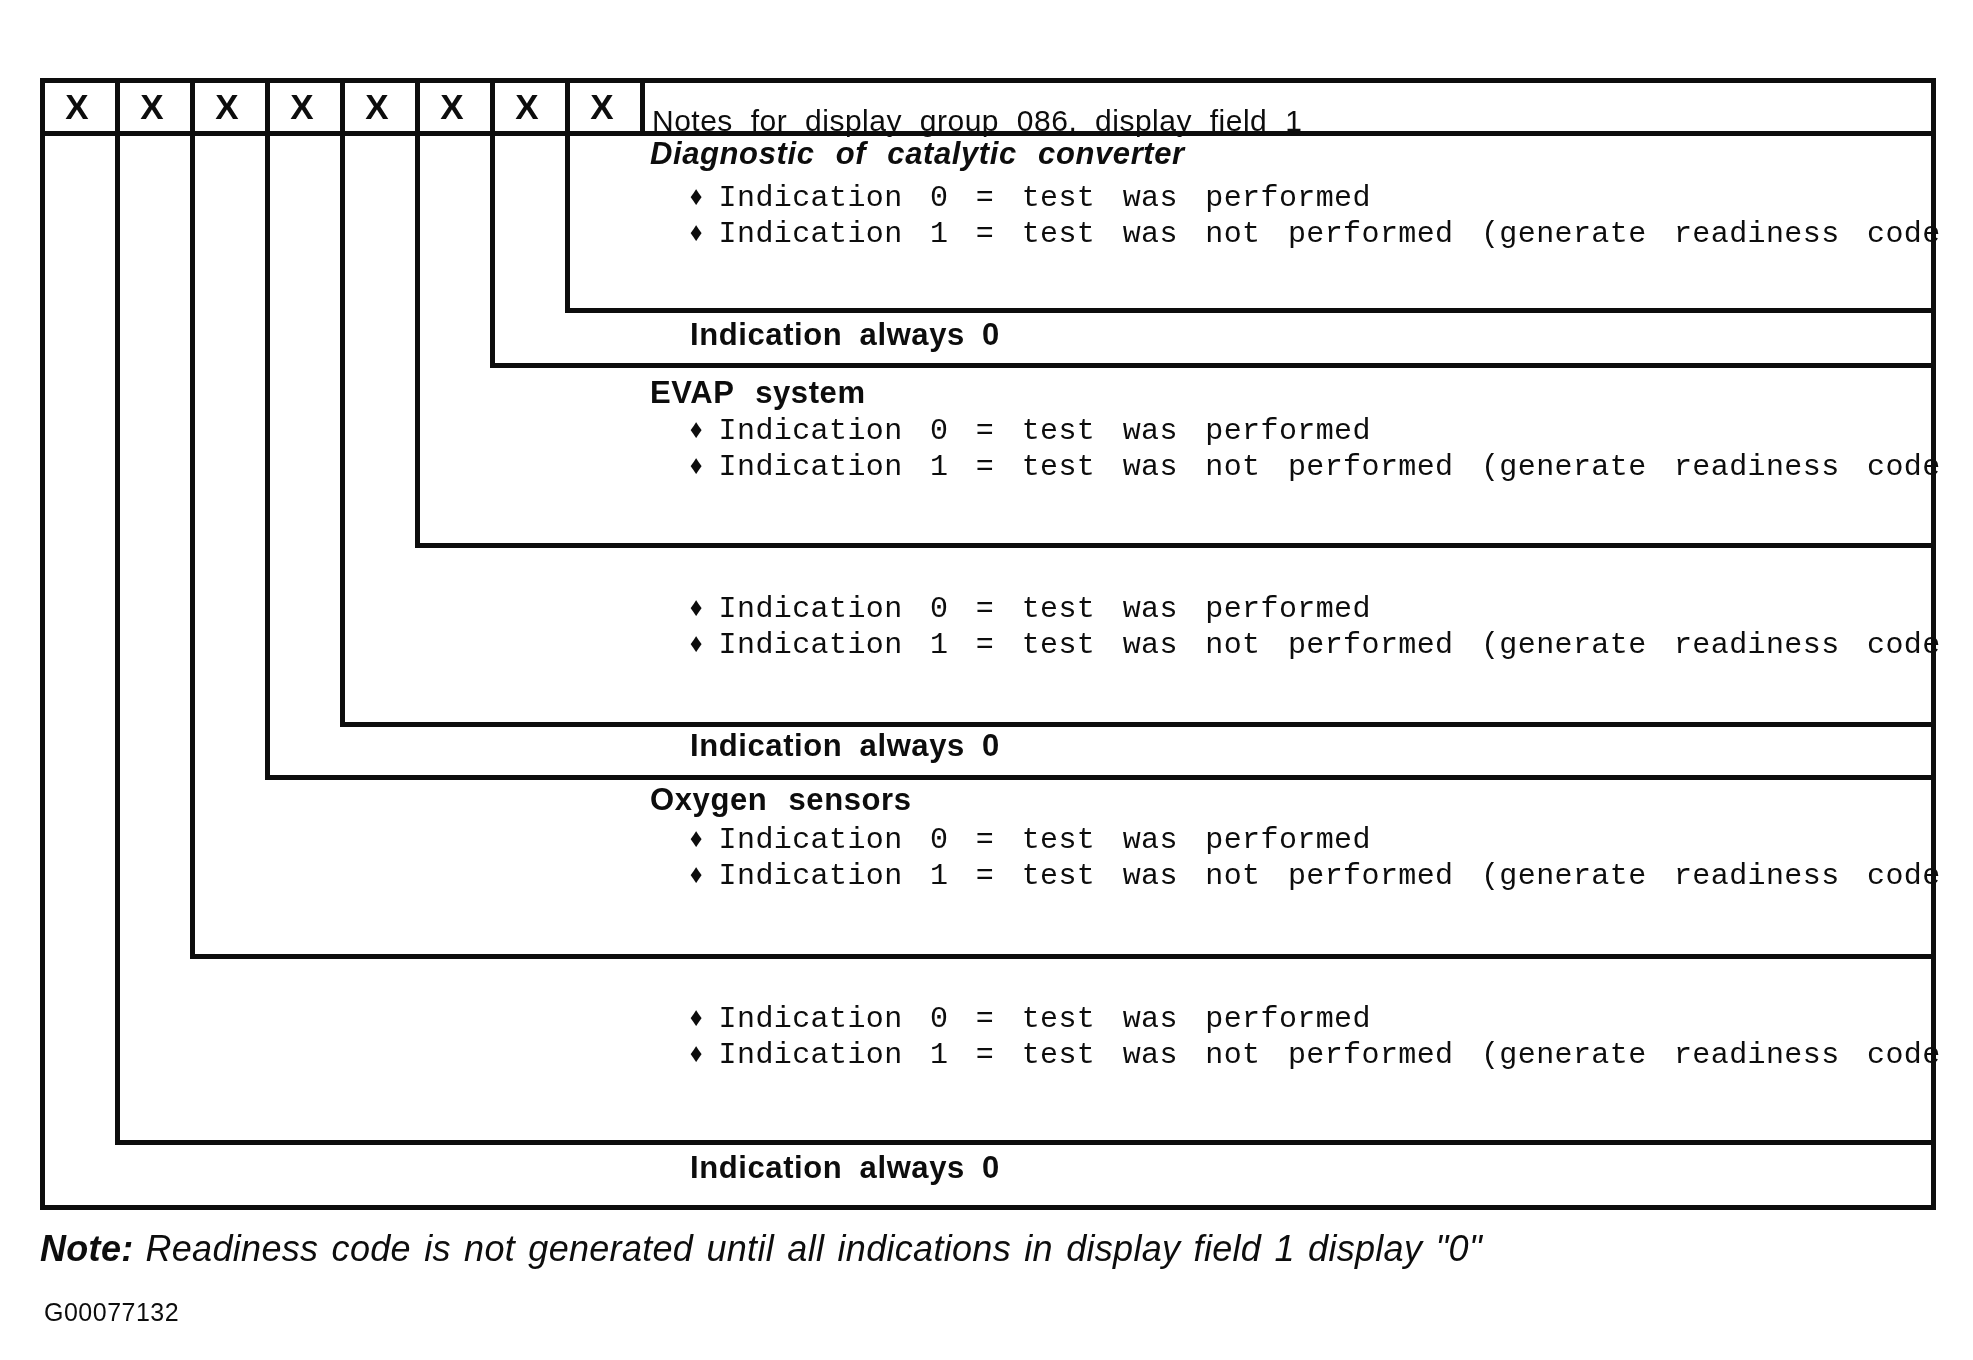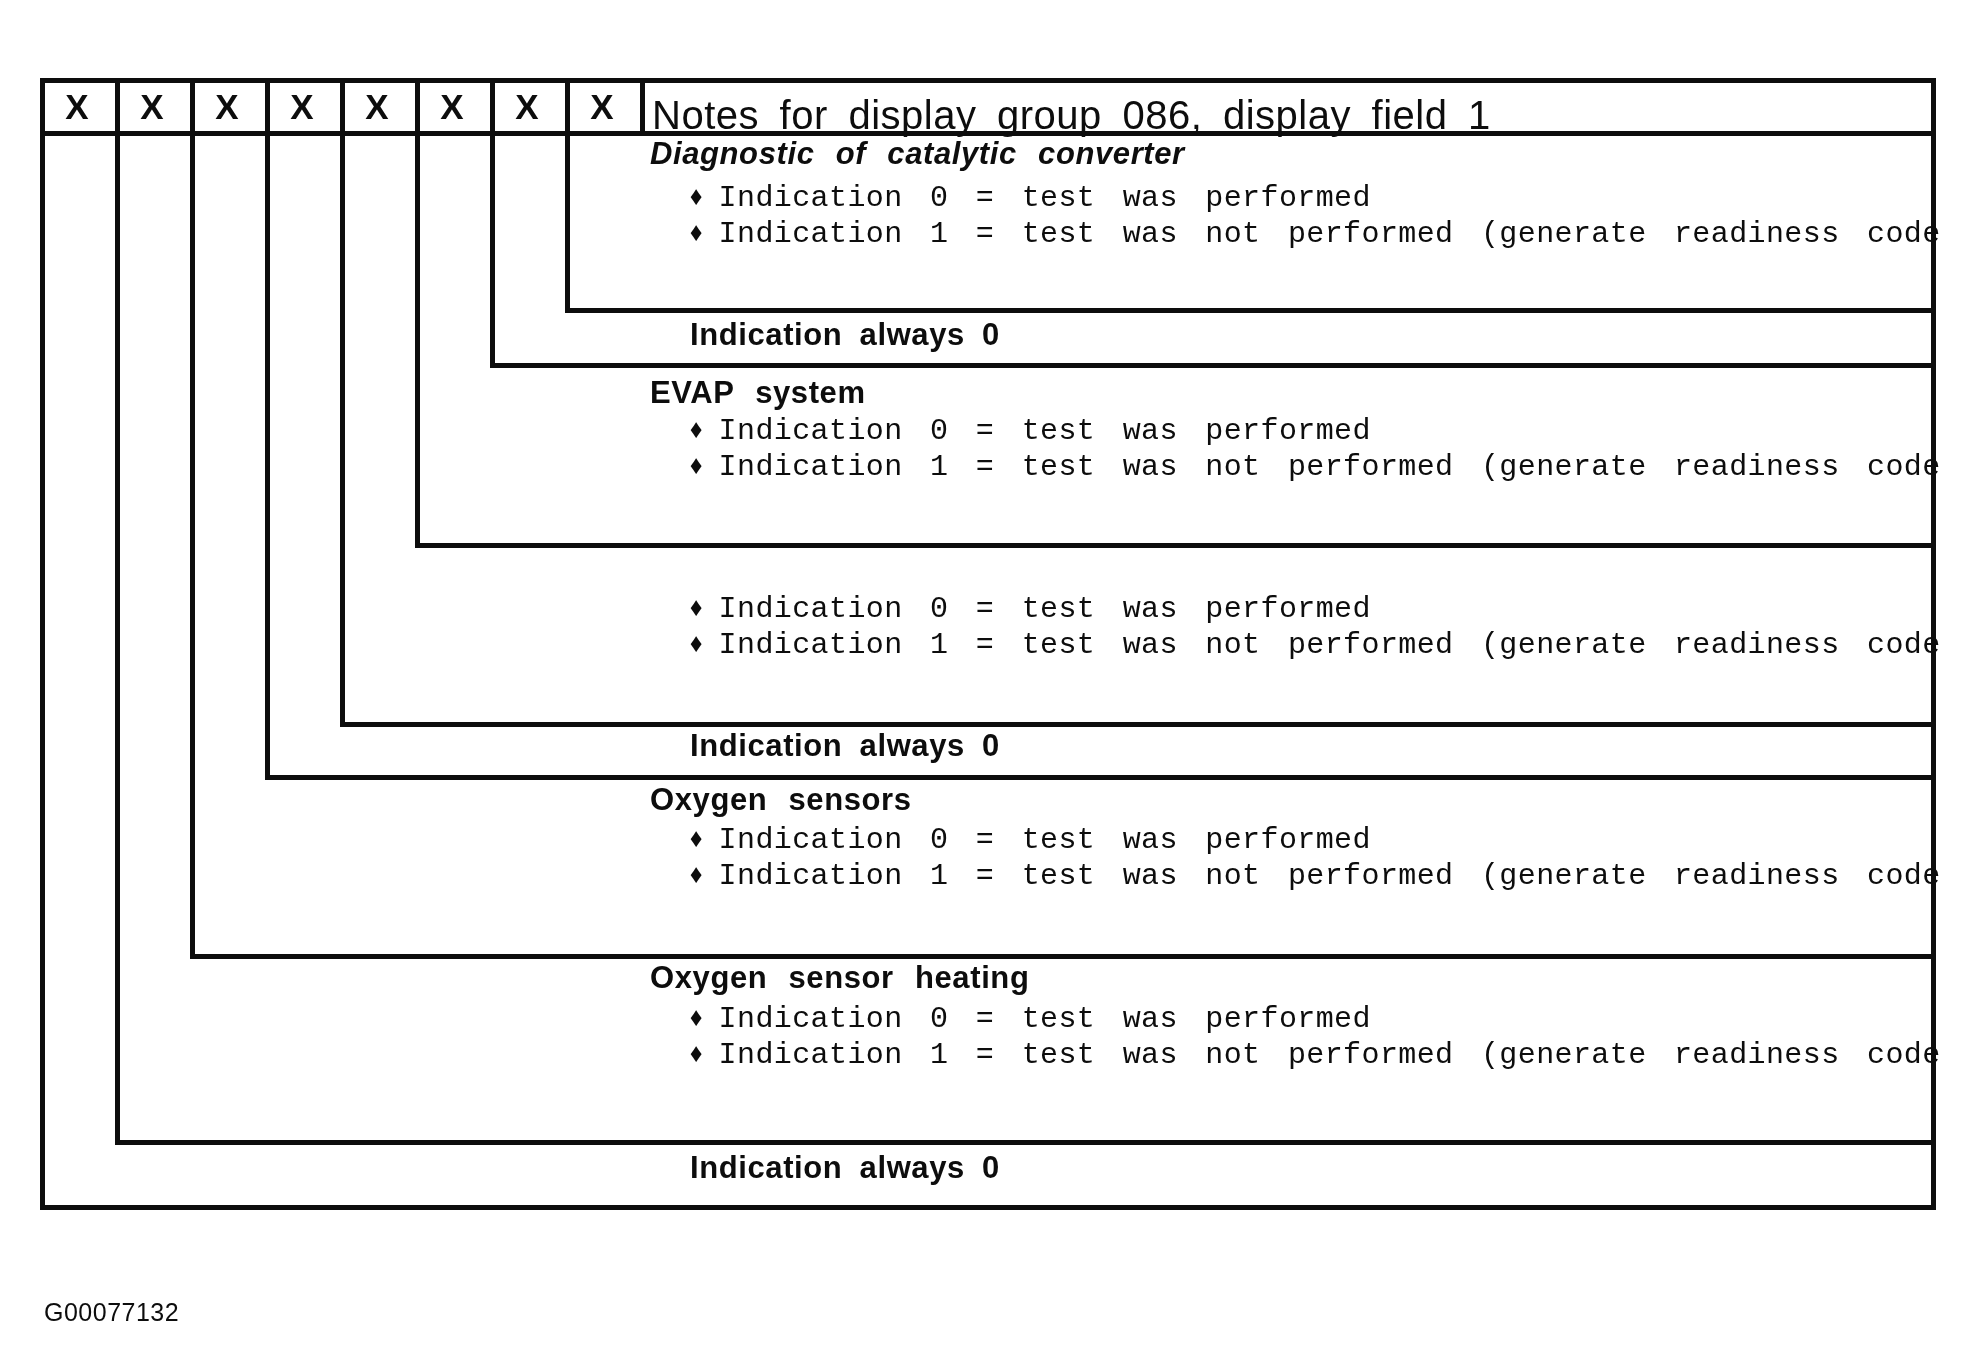--- a/index.html
+++ b/index.html
@@ -7,21 +7,21 @@
     position:relative;width:1973px;height:1360px;background:#fff;overflow:hidden;
     font-family:"Liberation Sans",sans-serif;color:#0d0d0d;
   }
   .vl{position:absolute;width:5px;background:#0d0d0d;}
   .hl{position:absolute;height:5px;background:#0d0d0d;}
   .xcell{
     position:absolute;top:84px;width:75px;height:46px;text-align:center;
     line-height:46px;font-weight:bold;font-size:35px;letter-spacing:1px;
   }
   .notes-header{
-    position:absolute;left:652px;top:93px;font-size:40px;word-spacing:9px;letter-spacing:.5px;text-align:right;
+    position:absolute;left:652px;top:104px;font-size:30px;word-spacing:9px;letter-spacing:.5px;text-align:right;
   }
   .btitle{
     position:absolute;left:650px;font-weight:bold;font-size:31px;word-spacing:12px;letter-spacing:.6px;
   }
   .alabel{
     position:absolute;left:650px;font-weight:bold;font-size:31px;word-spacing:8px;letter-spacing:.6px;margin-left:40px;
   }
   .bline{
     position:absolute;left:688px;font-size:30px;word-spacing:9px;letter-spacing:.4px;white-space:nowrap;font-family:Liberation Mono, monospace;
   }
@@ -84,21 +84,23 @@
 
   <div class="bline" style="top:592px;"><span class="diamond">♦</span><span>Indication 0 = test was performed</span></div>
   <div class="bline" style="top:628px;"><span class="diamond">♦</span><span>Indication 1 = test was not performed (generate readiness code</span></div>
 
   <div class="alabel" style="top:728px;">Indication always 0</div>
 
   <div class="btitle" style="top:782px;">Oxygen sensors</div>
   <div class="bline" style="top:823px;"><span class="diamond">♦</span><span>Indication 0 = test was performed</span></div>
   <div class="bline" style="top:859px;"><span class="diamond">♦</span><span>Indication 1 = test was not performed (generate readiness code</span></div>
 
-  <div class="btitle" style="top:960px;">Oxygen sensor heating</div>
   <div class="bline" style="top:1002px;"><span class="diamond">♦</span><span>Indication 0 = test was performed</span></div>
   <div class="bline" style="top:1038px;"><span class="diamond">♦</span><span>Indication 1 = test was not performed (generate readiness code</span></div>
 
   <div class="alabel" style="top:1150px;">Indication always 0</div>
 
+  <div class="note-row">
+    <span class="note-label">Note:</span><span>Readiness code is not generated until all indications in display field 1 display "0"</span>
+  </div>
   <div class="figure-id">G00077132</div>
 
 </div>
 
 </body></html>

